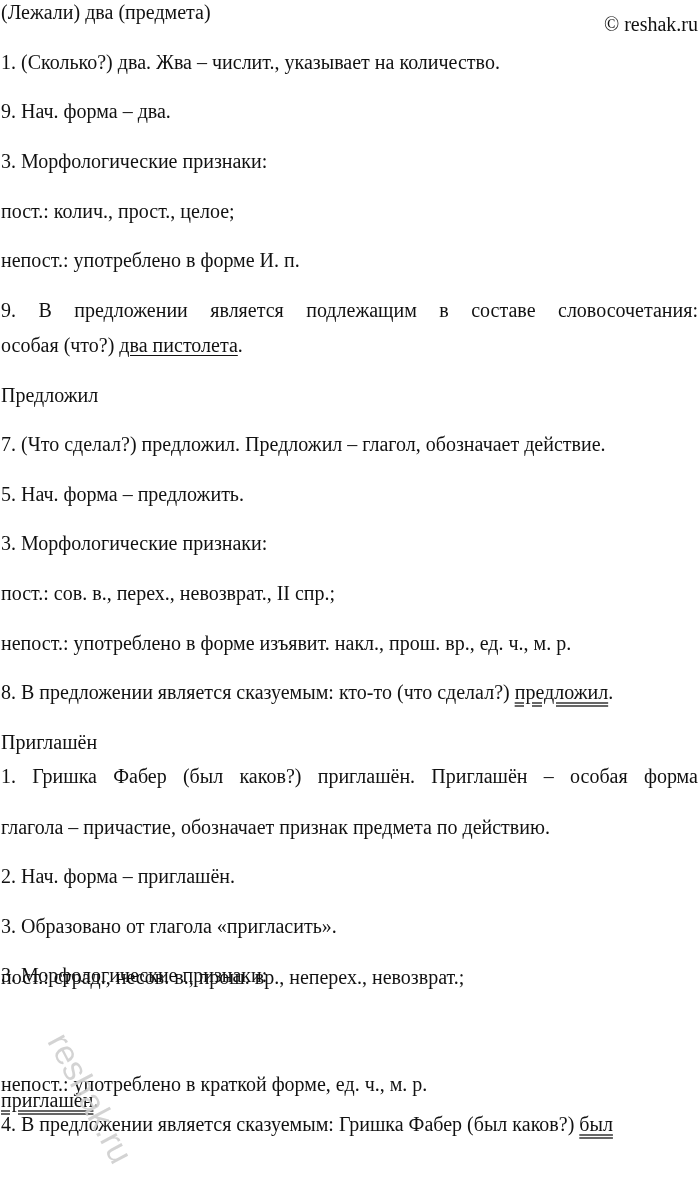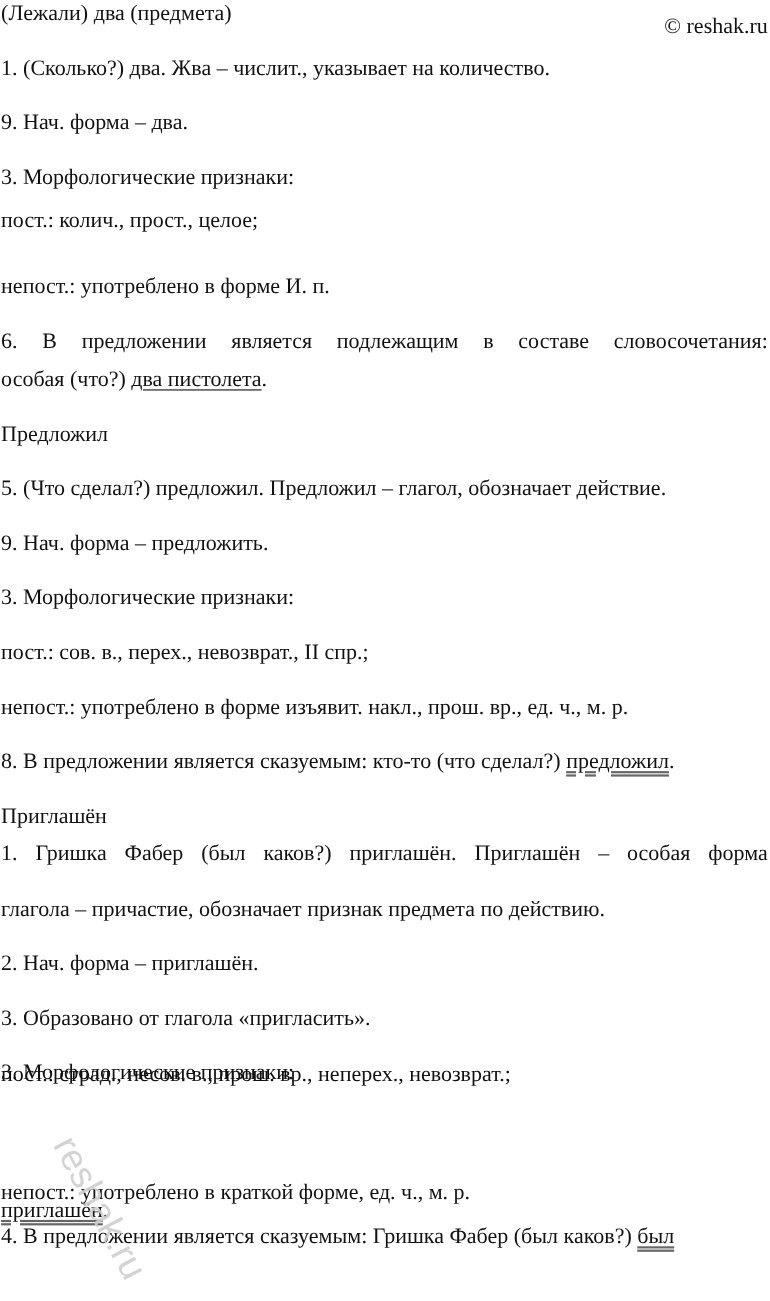--- a/index.html
+++ b/index.html
@@ -18,30 +18,30 @@
 <body>
 
 <div>
 
   <div class="line" style="top:0px">(Лежали) два (предмета)</div>
   <div class="copyright">© reshak.ru</div>
 
   <div class="line" style="top:50px">1. (Сколько?) два. Жва – числит., указывает на количество.</div>
   <div class="line" style="top:99px">9. Нач. форма – два.</div>
   <div class="line" style="top:149px">3. Морфологические признаки:</div>
-  <div class="line" style="top:188px">пост.: колич., прост., целое;</div>
+  <div class="line" style="top:199px">пост.: колич., прост., целое;</div>
   <div class="line" style="top:248px">непост.: употреблено в форме И. п.</div>
-  <div class="line justify" style="top:298px">6. В предложении является подлежащим в составе словосочетания:</div>
+  <div class="line justify" style="top:298px">9. В предложении является подлежащим в составе словосочетания:</div>
   <div class="line" style="top:333px">
     <span>особая (что?) </span><span class="u1">два пистолета</span><span>.</span>
   </div>
 
   <div class="line" style="top:383px">Предложил</div>
-  <div class="line" style="top:432px">5. (Что сделал?) предложил. Предложил – глагол, обозначает действие.</div>
-  <div class="line" style="top:482px">9. Нач. форма – предложить.</div>
+  <div class="line" style="top:432px">7. (Что сделал?) предложил. Предложил – глагол, обозначает действие.</div>
+  <div class="line" style="top:482px">5. Нач. форма – предложить.</div>
   <div class="line" style="top:531px">3. Морфологические признаки:</div>
   <div class="line" style="top:581px">пост.: сов. в., перех., невозврат., II спр.;</div>
   <div class="line" style="top:631px">непост.: употреблено в форме изъявит. накл., прош. вр., ед. ч., м. р.</div>
   <div class="line" style="top:680px">
     <span>8. В предложении является сказуемым: кто-то (что сделал?) </span><span class="u2">предложил</span><span>.</span>
   </div>
 
   <div class="line" style="top:730px">Приглашён</div>
   <div class="line justify" style="top:764px">1. Гришка Фабер (был каков?) приглашён. Приглашён – особая форма</div>
   <div class="line" style="top:815px">глагола – причастие, обозначает признак предмета по действию.</div>

